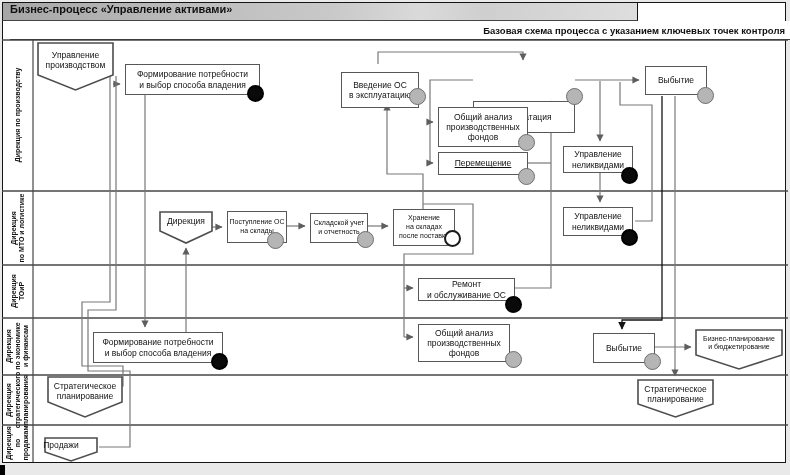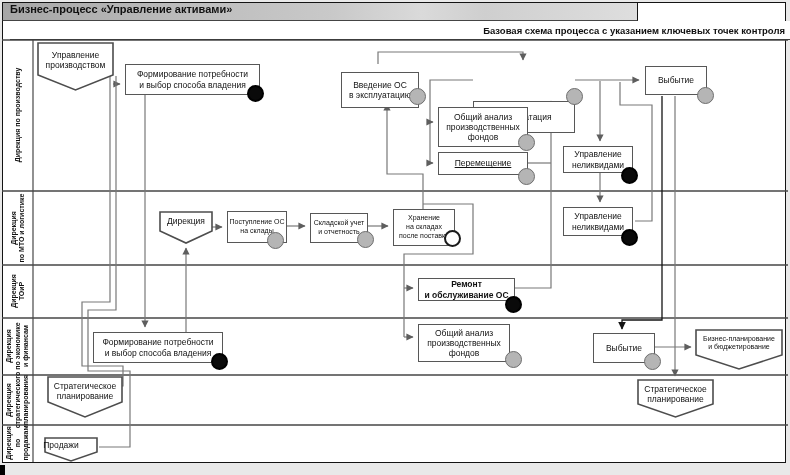--- a/index.html
+++ b/index.html
@@ -125,21 +125,21 @@
 неликвидами</div>
   <div class="node" style="left:563px;top:207px;width:70px;height:29px;">Управление
 неликвидами</div>
   <div class="node small" style="left:227px;top:211px;width:60px;height:32px;">Поступление ОС
 на склады</div>
   <div class="node small" style="left:310px;top:213px;width:58px;height:30px;">Складской учет
 и отчетность</div>
   <div class="node small" style="left:393px;top:209px;width:62px;height:37px;">Хранение
 на складах
 после поставки</div>
-  <div class="node" style="left:418px;top:278px;width:97px;height:23px;font-weight:bold;">Ремонт
+  <div class="node" style="left:418px;top:278px;width:97px;height:23px;">Ремонт
 и обслуживание ОС</div>
   <div class="node" style="left:418px;top:324px;width:92px;height:38px;">Общий анализ
 производственных
 фондов</div>
   <div class="node" style="left:93px;top:332px;width:130px;height:31px;">Формирование потребности
 и выбор способа владения</div>
   <div class="node" style="left:593px;top:333px;width:62px;height:30px;">Выбытие</div>
 
   <div class="plabel" style="left:38px;top:47px;width:75px;height:26px;">Управление
 производством</div>

